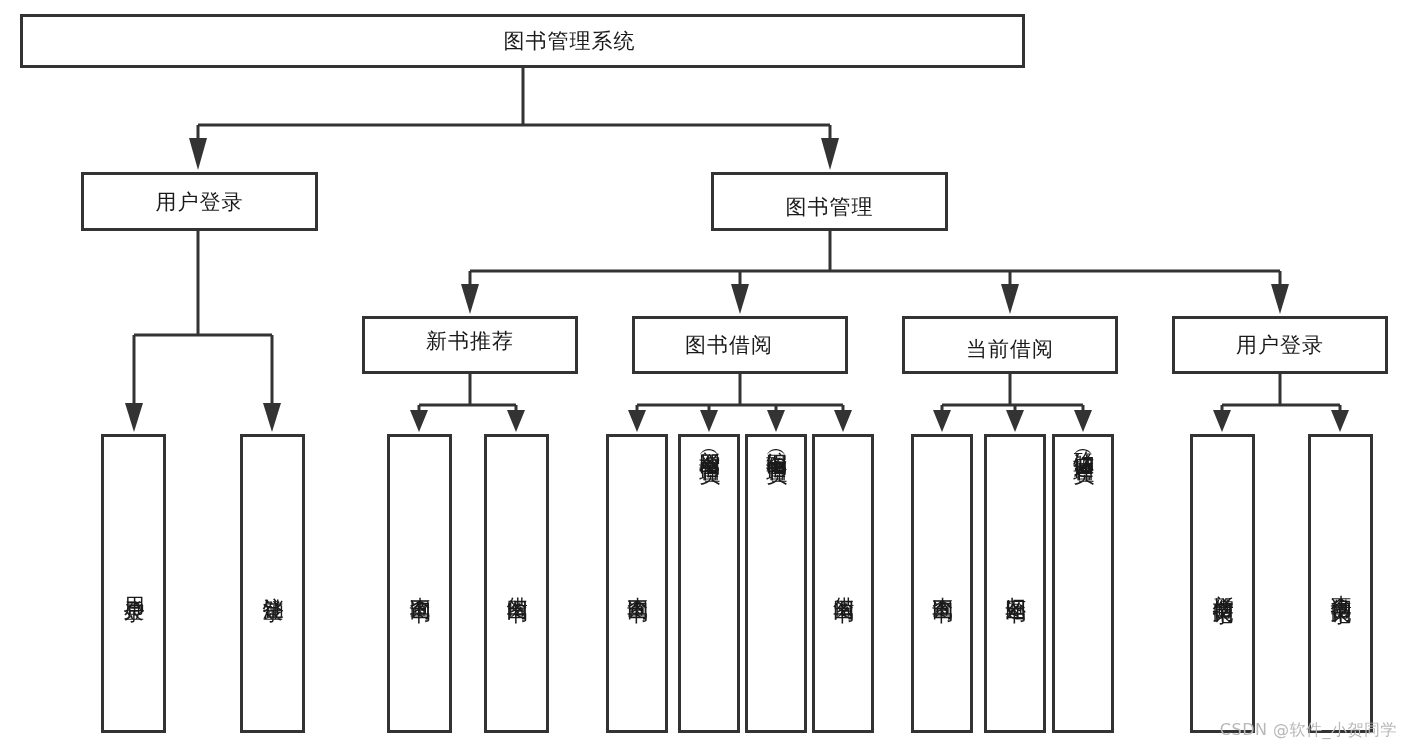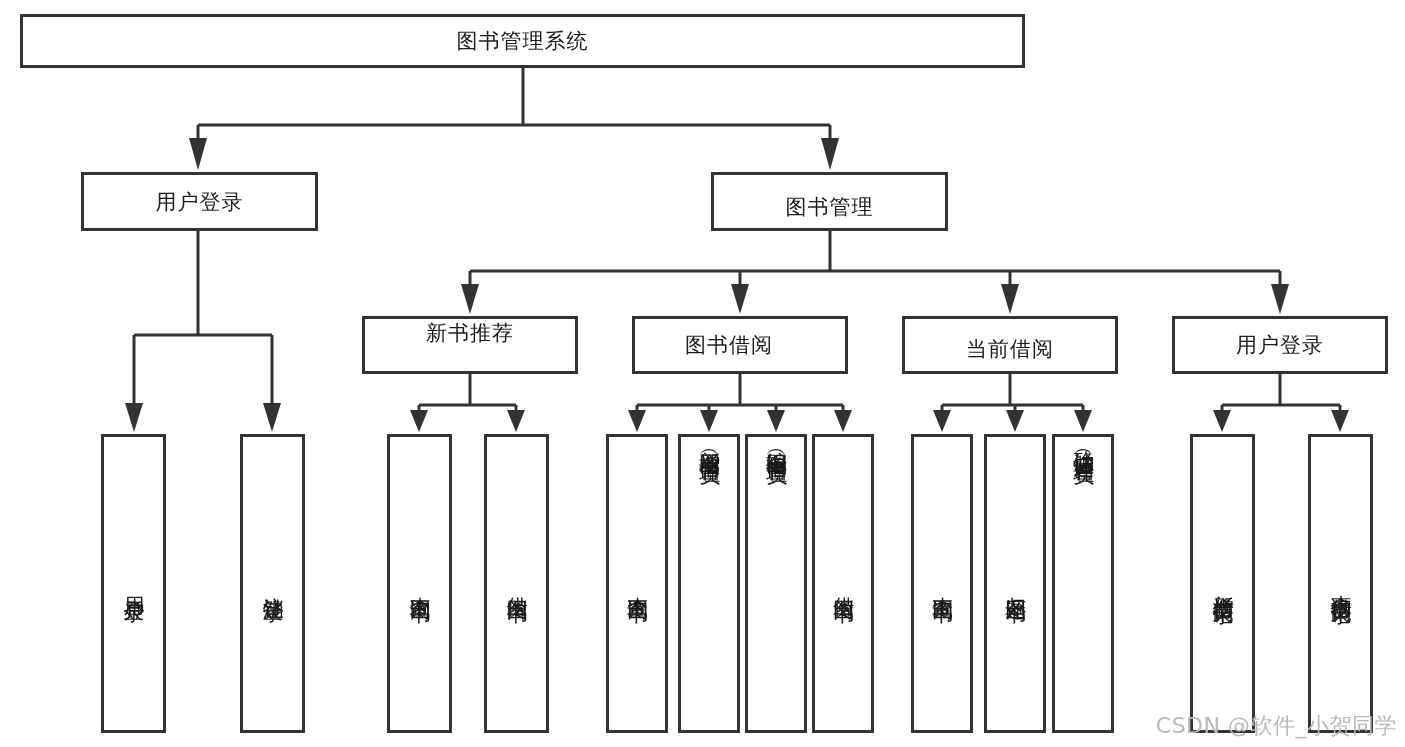--- a/index.html
+++ b/index.html
@@ -64,21 +64,21 @@
     font-size: 21px;
     color: #1a1a1a;
     letter-spacing: 1px;
     white-space: nowrap;
   }
   #watermark {
     position: absolute;
     right: 8px;
     bottom: 6px;
     font-family: "DejaVu Sans", "Liberation Sans", sans-serif;
-    font-size: 22px;
+    font-size: 16px;
     color: #b8b8b8;
     white-space: nowrap;
     letter-spacing: 0.5px;
   }
 </style>
 </head>
 <body>
 
 <div id="diagram-root">
 
@@ -165,32 +165,32 @@
     <rect class="node-rect" x="679.5" y="435.5" width="59" height="296"></rect>
     <rect class="node-rect" x="746.5" y="435.5" width="59" height="296"></rect>
     <rect class="node-rect" x="813.5" y="435.5" width="59" height="296"></rect>
     <rect class="node-rect" x="912.5" y="435.5" width="59" height="296"></rect>
     <rect class="node-rect" x="985.5" y="435.5" width="59" height="296"></rect>
     <rect class="node-rect" x="1053.5" y="435.5" width="59" height="296"></rect>
     <rect class="node-rect" x="1191.5" y="435.5" width="62" height="296"></rect>
     <rect class="node-rect" x="1309.5" y="435.5" width="62" height="296"></rect>
   </svg>
 
-  <div class="leaf-label-wrap" style="left:20px; top:14px; width:1005px; height:54px;">
+  <div class="leaf-label-wrap" style="left:20px; top:14px; width:1005px; height:54px;padding-left:47px;">
     <span class="hbox-label">图书管理系统</span>
   </div>
 
   <div class="leaf-label-wrap" style="left:81px; top:172px; width:237px; height:59px;">
     <span class="hbox-label">用户登录</span>
   </div>
   <div class="leaf-label-wrap" style="left:711px; top:172px; width:237px; height:69px;">
     <span class="hbox-label">图书管理</span>
   </div>
 
-  <div class="leaf-label-wrap" style="left:362px; top:304px; width:216px; height:58px;">
+  <div class="leaf-label-wrap" style="left:362px; top:312px; width:216px; height:58px;">
     <span class="hbox-label">新书推荐</span>
   </div>
   <div class="leaf-label-wrap" style="left:632px; top:316px; width:194px; height:58px;">
     <span class="hbox-label">图书借阅</span>
   </div>
   <div class="leaf-label-wrap" style="left:902px; top:320px; width:216px; height:58px;">
     <span class="hbox-label">当前借阅</span>
   </div>
   <div class="leaf-label-wrap" style="left:1172px; top:316px; width:216px; height:58px;">
     <span class="hbox-label">用户登录</span>

